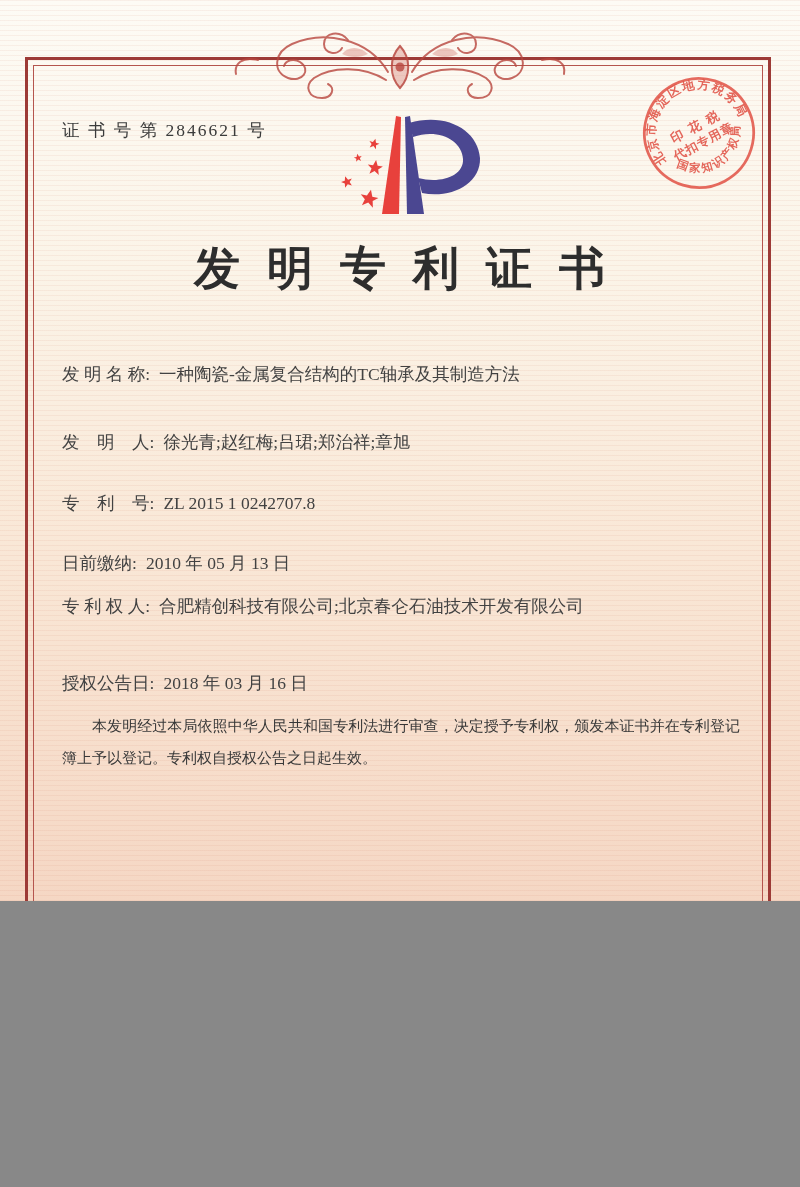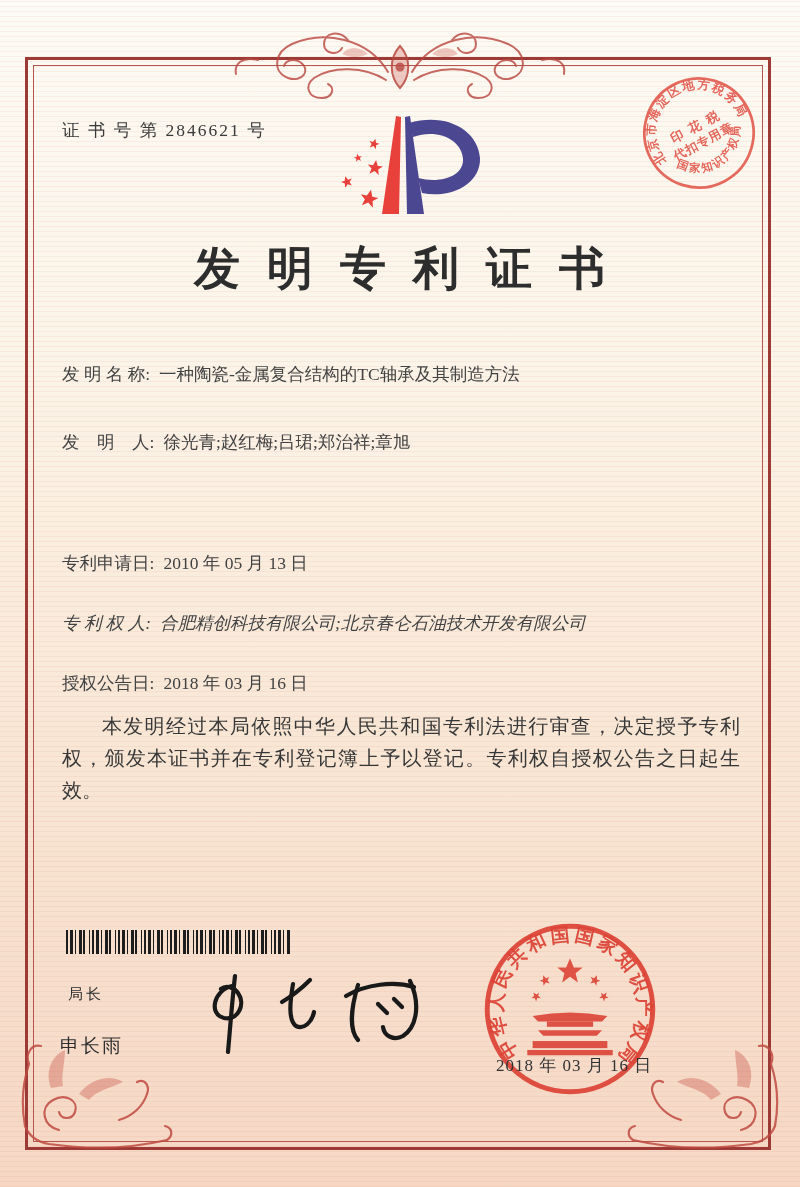--- a/index.html
+++ b/index.html
@@ -1,18 +1,18 @@
 <!DOCTYPE html>
 <html><head>
 <meta charset="utf-8">
 <style>
   * { margin:0; padding:0; box-sizing:border-box; }
   html,body { background:#888; }
   .photo{
-    position:relative; width:800px; height:1187px; overflow:hidden;
+    position:relative; width:800px; height:901px; overflow:hidden;
     font-family:"Liberation Serif","DejaVu Serif",serif;
     background-image:
       repeating-linear-gradient(0deg, rgba(205,110,85,0.085) 0 1px, rgba(0,0,0,0) 1px 5px),
       linear-gradient(180deg,#fdfbf5 0%,#fbf4e8 30%,#f9e7d6 62%,#f5d7c4 100%);
   }
   .frame-outer{ position:absolute; left:25px; top:57px; width:746px; height:1093px;
     border:3px solid #9d3a36; }
   .frame-inner{ position:absolute; left:33px; top:65px; width:730px; height:1077px;
     border:1px solid #b5554e; }
   svg{ position:absolute; overflow:visible; }
@@ -23,23 +23,23 @@
     letter-spacing:2px; color:#3b3b3b; }
   .logo{ left:322px; top:86px; }
   .tax-stamp{ left:640px; top:74px; transform:rotate(-28deg); }
   .title{ position:absolute; top:238px; left:0; width:100%; text-align:center;
     font-size:46px; font-weight:600; color:#2d2d2d;
     letter-spacing:27px; padding-left:26px; }
   .field{ position:absolute; left:62px; width:690px; font-size:17.5px;
     color:#424242; white-space:nowrap; }
   .field .fvalue{ margin-left:9px; }
   .f0{ top:362px; } .f1{ top:430px; } .f2{ top:491px; }
-  .f3{ top:551px; } .f4{ top:611px;font-style:italic; } .f5{ top:671px; }
+  .f3{ top:551px; } .f4{ top:594px; } .f5{ top:671px; }
   .body-text{ position:absolute; left:62px; top:710px; width:678px;
-    font-size:20px; line-height:32px; color:#383838; text-align:justify; }
+    font-size:15px; line-height:32px; color:#383838; text-align:justify; }
   .body-text p{ text-indent:2em; }
   .barcode{ position:absolute; left:66px; top:930px; width:224px; height:24px;
     background:repeating-linear-gradient(90deg,
       #1d1d1d 0 2px, rgba(0,0,0,0) 2px 4px,
       #1d1d1d 4px 7px, rgba(0,0,0,0) 7px 9px,
       #1d1d1d 9px 10px, rgba(0,0,0,0) 10px 13px,
       #1d1d1d 13px 16px, rgba(0,0,0,0) 16px 17px,
       #1d1d1d 17px 19px, rgba(0,0,0,0) 19px 23px,
       #1d1d1d 23px 24px, rgba(0,0,0,0) 24px 26px); }
   .signer-title{ position:absolute; left:68px; top:985px; font-size:15px;
@@ -129,22 +129,25 @@
   </svg>
 
   <h1 class="title">发明专利证书</h1>
 
   <div class="field f0">
     <span class="flabel">发 明 名 称:</span><span class="fvalue">一种陶瓷-金属复合结构的TC轴承及其制造方法</span>
   </div>
   <div class="field f1">
     <span class="flabel">发　明　人:</span><span class="fvalue">徐光青;赵红梅;吕珺;郑治祥;章旭</span>
   </div>
+  <div class="field f2">
+    <span class="flabel">专　利　号:</span><span class="fvalue">ZL 2015 1 0242707.8</span>
+  </div>
   <div class="field f3">
-    <span class="flabel">专利申请日:</span><span class="fvalue">2010 年 05 月 13 日</span>
+    <span class="flabel">日前缴纳:</span><span class="fvalue">2010 年 05 月 13 日</span>
   </div>
   <div class="field f4">
     <span class="flabel">专 利 权 人:</span><span class="fvalue">合肥精创科技有限公司;北京春仑石油技术开发有限公司</span>
   </div>
   <div class="field f5">
     <span class="flabel">授权公告日:</span><span class="fvalue">2018 年 03 月 16 日</span>
   </div>
 
   <div class="body-text">
     <p>本发明经过本局依照中华人民共和国专利法进行审查，决定授予专利权，颁发本证书并在专利登记簿上予以登记。专利权自授权公告之日起生效。</p>

